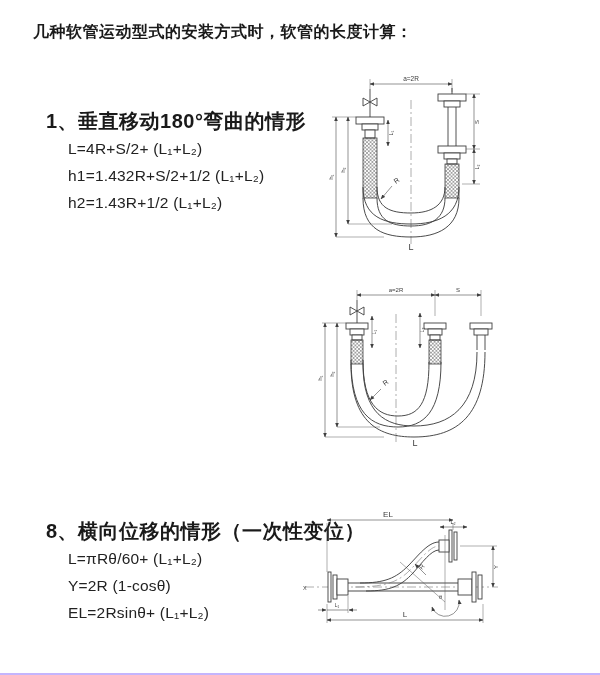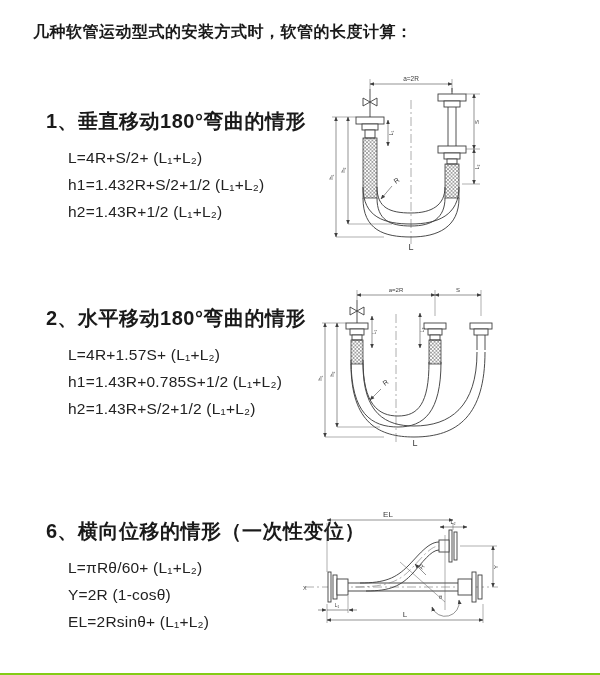--- a/index.html
+++ b/index.html
@@ -1,27 +1,27 @@
 <!DOCTYPE html>
 <html><head>
 <meta charset="utf-8">
 <style>
   html,body{margin:0;padding:0;background:#fff;}
   .page{
     position:relative;width:600px;height:675px;background:#ffffff;
     font-family:"Liberation Sans","DejaVu Sans",sans-serif;color:#1e1e1e;
-    overflow:hidden;border-bottom:2px solid #84cc16;box-sizing:border-box;
+    overflow:hidden;border-bottom:2px solid #c4b5fd;box-sizing:border-box;
   }
   .title{
     position:absolute;left:33px;top:22px;font-size:16px;font-weight:700;
     letter-spacing:0.5px;color:#1a1a1a;white-space:nowrap;
   }
   .sec{position:absolute;left:46px;}
   .sec-heading{font-size:20px;font-weight:700;color:#1a1a1a;letter-spacing:0.5px;white-space:nowrap;}
-  .formulas{margin-top:9px;margin-left:22px;}
+  .formulas{margin-left:22px;}
   .formula{font-size:15.5px;line-height:27px;color:#222;white-space:nowrap;letter-spacing:0.2px;}
   svg.diagram{position:absolute;}
   .ln{stroke:#3f3f3f;stroke-width:0.9;fill:none;}
   .fl{stroke:#3f3f3f;stroke-width:0.9;fill:#ffffff;}
   .hose{stroke:#414141;stroke-width:0.95;fill:none;}
   .dim{stroke:#4c4c4c;stroke-width:0.6;fill:none;}
   .thin{stroke:#5c5c5c;stroke-width:0.5;fill:none;}
   .cl{stroke:#6b6b6b;stroke-width:0.55;stroke-dasharray:9 3 2 3;fill:none;}
   .dl{fill:#3c3c3c;font-family:"Liberation Sans",sans-serif;}
 </style>
@@ -120,29 +120,20 @@
     </g>
 
     <g>
       <line class="dim" x1="70" y1="114" x2="59" y2="127" marker-end="url(#ar1)"></line>
       <text class="dl" font-size="7" transform="rotate(-38 74 112)" x="74" y="112">R</text>
     </g>
 
     <text class="dl" x="89" y="178" font-size="9" text-anchor="middle">L</text>
   </svg>
 
-  <section class="sec" style="top:305px">
-    <div class="sec-heading">2、水平移动180°弯曲的情形</div>
-    <div class="formulas">
-      <div class="formula">L=4R+1.57S+ (L₁+L₂)</div>
-      <div class="formula">h1=1.43R+0.785S+1/2 (L₁+L₂)</div>
-      <div class="formula">h2=1.43R+S/2+1/2 (L₁+L₂)</div>
-
-    </div>
-  </section>
 
   <svg class="diagram" style="left:314px;top:286px" width="190" height="166" viewBox="0 0 190 166">
     <defs>
       <marker id="ar2" viewBox="0 0 10 10" refX="9" refY="5" markerWidth="8" markerHeight="8" orient="auto-start-reverse">
         <path d="M0,1 L10,5 L0,9 z" fill="#3f3f3f"></path>
       </marker>
       <pattern id="hx2" width="3.6" height="3.6" patternUnits="userSpaceOnUse">
         <path d="M0,3.6 L3.6,0 M0,0 L3.6,3.6" stroke="#6e6e6e" stroke-width="0.6"></path>
       </pattern>
     </defs>
@@ -212,21 +203,21 @@
 
     <g>
       <line class="dim" x1="67" y1="103" x2="56" y2="114" marker-end="url(#ar2)"></line>
       <text class="dl" font-size="7" transform="rotate(-38 71 100)" x="71" y="100">R</text>
     </g>
 
     <text class="dl" x="101" y="160" font-size="9" text-anchor="middle">L</text>
   </svg>
 
   <section class="sec" style="top:518px">
-    <div class="sec-heading">6、横向位移的情形（一次性变位）</div>
+    <div class="sec-heading">8、横向位移的情形（一次性变位）</div>
     <div class="formulas">
       <div class="formula">L=πRθ/60+ (L₁+L₂)</div>
       <div class="formula">Y=2R (1-cosθ)</div>
       <div class="formula">EL=2Rsinθ+ (L₁+L₂)</div>
     </div>
   </section>
 
   <svg class="diagram" style="left:300px;top:510px" width="205" height="128" viewBox="0 0 205 128">
     <defs>
       <marker id="ar3" viewBox="0 0 10 10" refX="9" refY="5" markerWidth="8" markerHeight="8" orient="auto-start-reverse">

